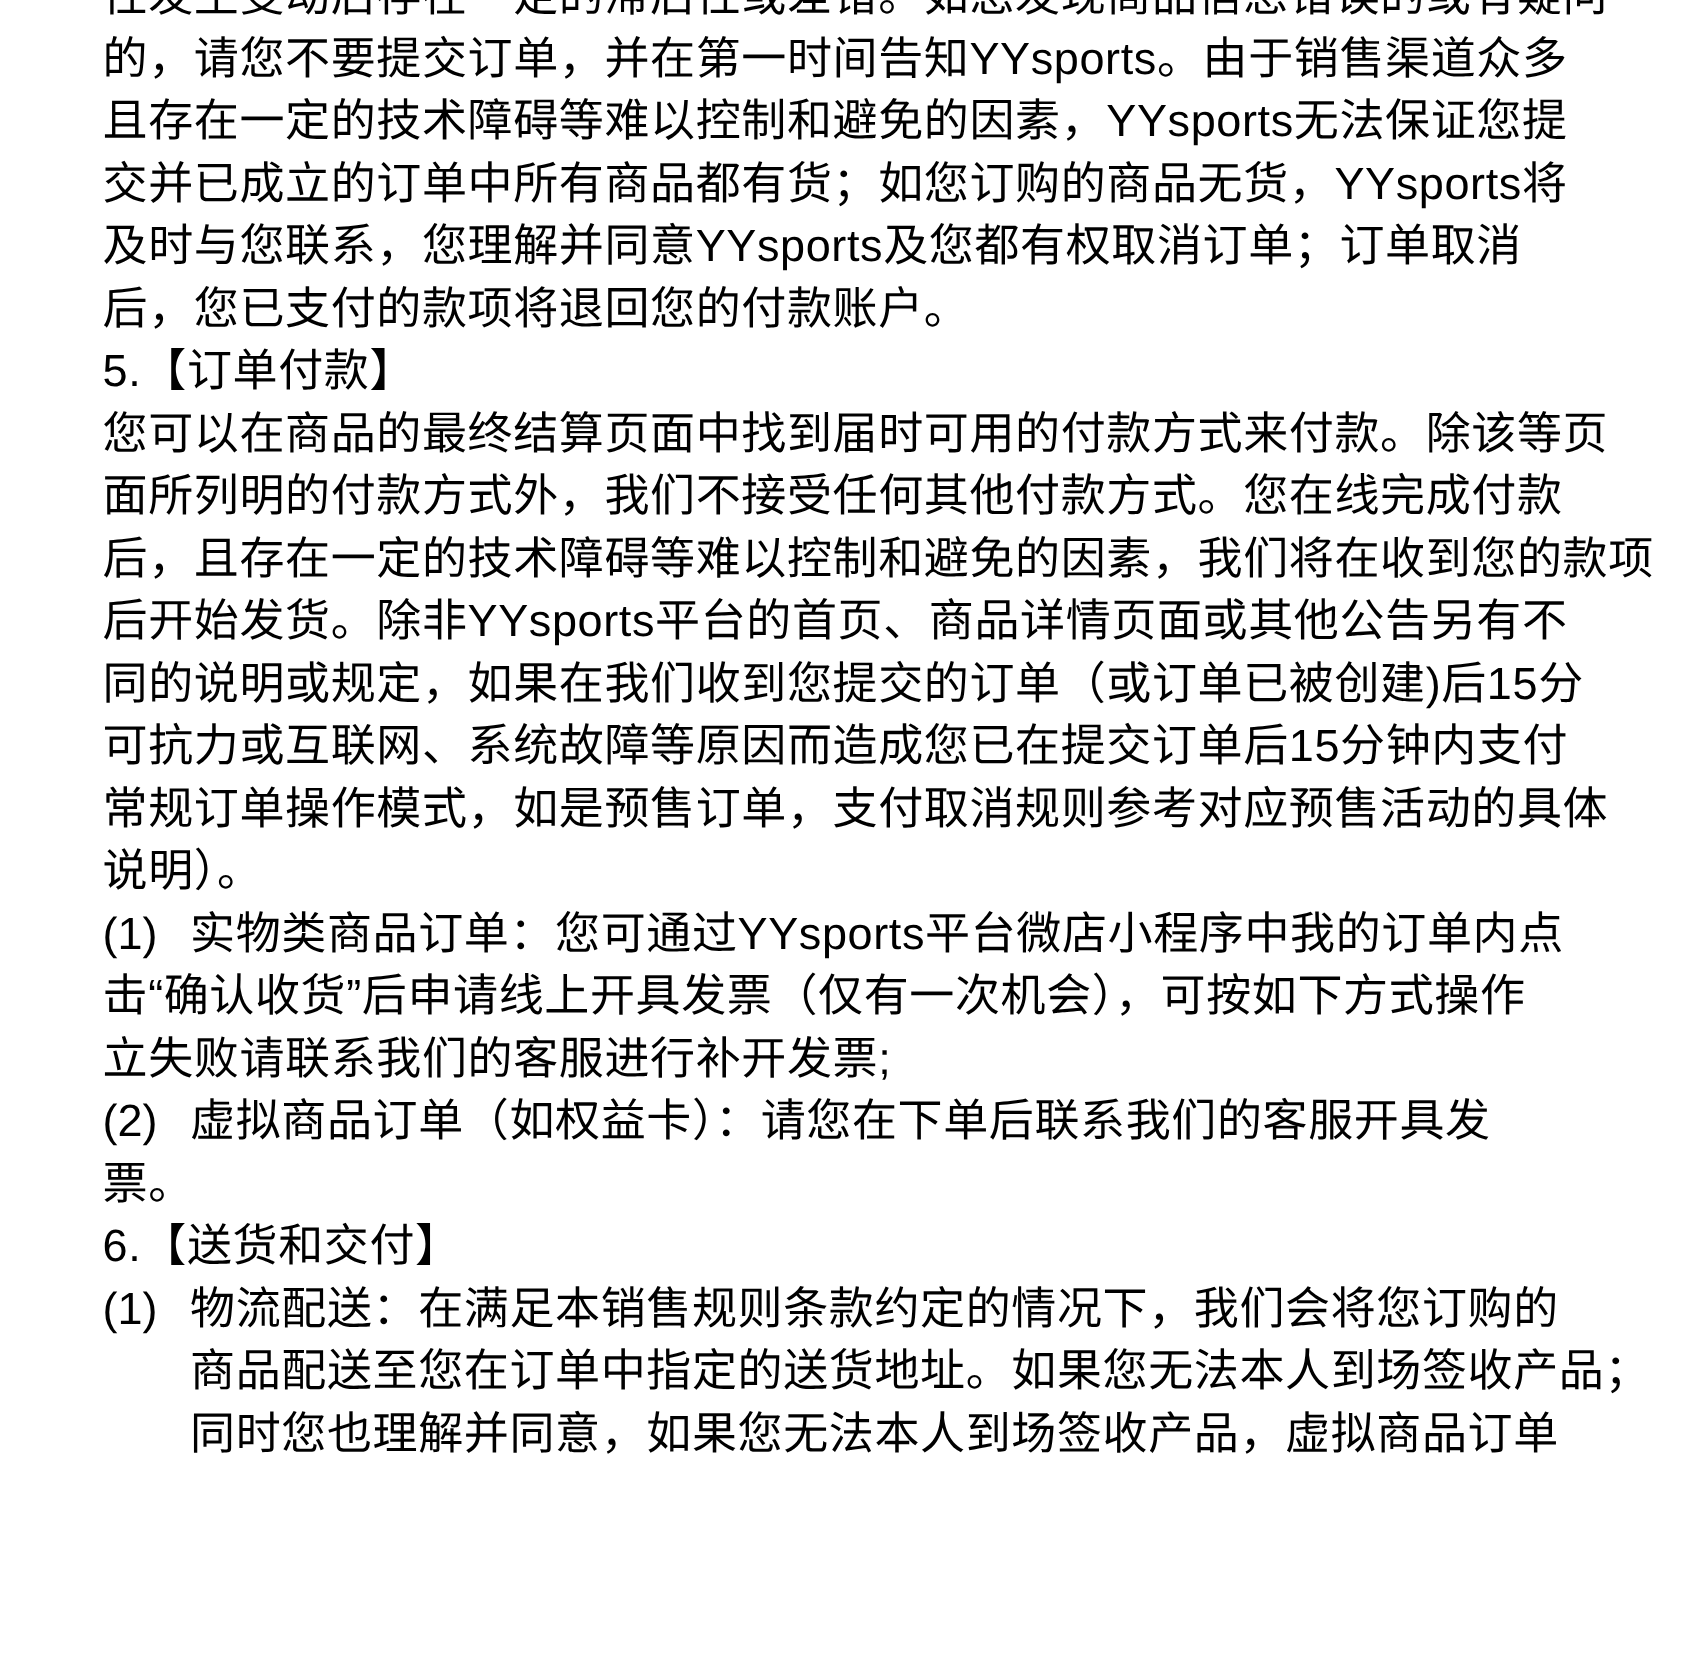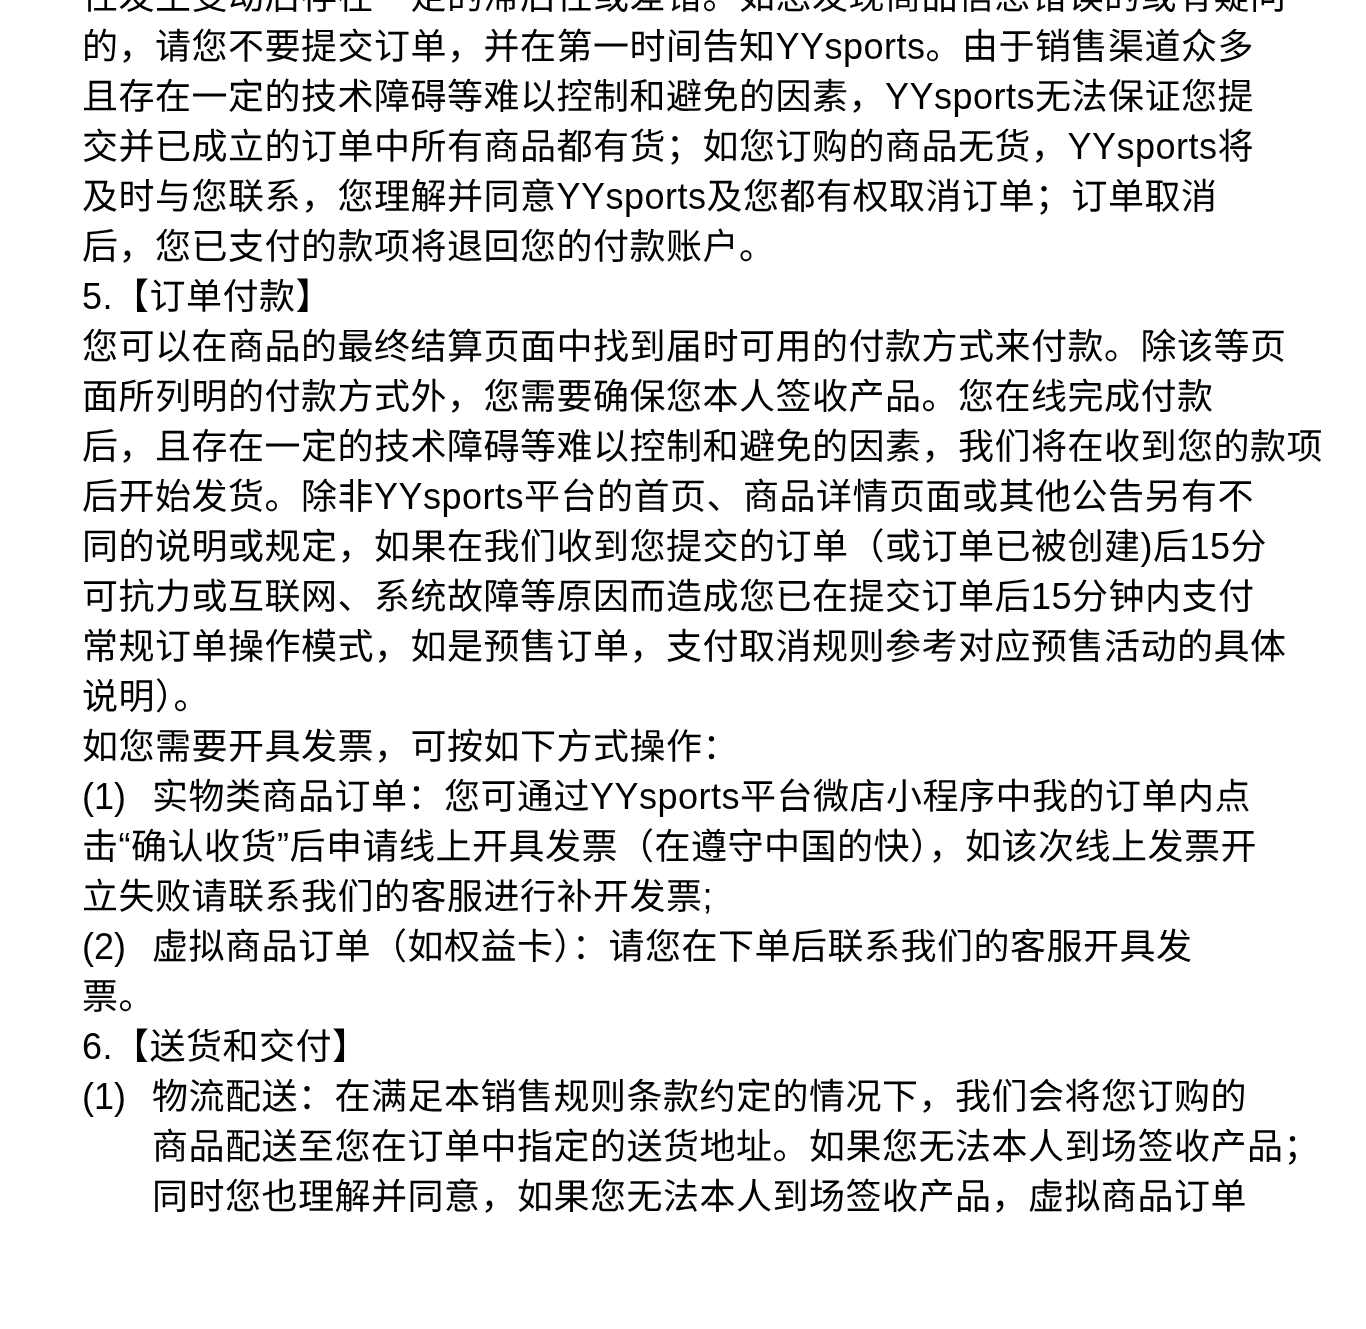--- a/index.html
+++ b/index.html
@@ -46,30 +46,29 @@
 <main class="doc">
   <div class="text-block" id="lines">
       <div class="line clipped"><span>性发生变动后存在一定的滞后性或差错。如您发现商品信息错误的或有疑问</span></div>
       <div class="line"><span>的，请您不要提交订单，并在第一时间告知YYsports。由于销售渠道众多</span></div>
       <div class="line"><span>且存在一定的技术障碍等难以控制和避免的因素，YYsports无法保证您提</span></div>
       <div class="line"><span>交并已成立的订单中所有商品都有货；如您订购的商品无货，YYsports将</span></div>
       <div class="line"><span>及时与您联系，您理解并同意YYsports及您都有权取消订单；订单取消</span></div>
       <div class="line"><span>后，您已支付的款项将退回您的付款账户。</span></div>
       <div class="line heading"><span>5.【订单付款】</span></div>
       <div class="line"><span>您可以在商品的最终结算页面中找到届时可用的付款方式来付款。除该等页</span></div>
-      <div class="line"><span>面所列明的付款方式外，您需要确保您本人签收产品。您在线完成付款</span></div>
+      <div class="line"><span>面所列明的付款方式外，我们不接受任何其他付款方式。您在线完成付款</span></div>
       <div class="line"><span>后，且存在一定的技术障碍等难以控制和避免的因素，我们将在收到您的款项</span></div>
       <div class="line"><span>后开始发货。除非YYsports平台的首页、商品详情页面或其他公告另有不</span></div>
       <div class="line"><span>同的说明或规定，如果在我们收到您提交的订单（或订单已被创建)后15分</span></div>
       <div class="line"><span>可抗力或互联网、系统故障等原因而造成您已在提交订单后15分钟内支付</span></div>
       <div class="line"><span>常规订单操作模式，如是预售订单，支付取消规则参考对应预售活动的具体</span></div>
       <div class="line"><span>说明）。</span></div>
-      <div class="line"><span>如您需要开具发票，可按如下方式操作：</span></div>
       <div class="line"><span class="marker">(1)</span><span>实物类商品订单：您可通过YYsports平台微店小程序中我的订单内点</span></div>
-      <div class="line"><span>击“确认收货”后申请线上开具发票（在遵守中国的快），如该次线上发票开</span></div>
+      <div class="line"><span>击“确认收货”后申请线上开具发票（仅有一次机会），可按如下方式操作</span></div>
       <div class="line"><span>立失败请联系我们的客服进行补开发票;</span></div>
       <div class="line"><span class="marker">(2)</span><span>虚拟商品订单（如权益卡）：请您在下单后联系我们的客服开具发</span></div>
       <div class="line"><span>票。</span></div>
       <div class="line heading"><span>6.【送货和交付】</span></div>
       <div class="line"><span class="marker">(1)</span><span>物流配送：在满足本销售规则条款约定的情况下，我们会将您订购的</span></div>
       <div class="line indent"><span>商品配送至您在订单中指定的送货地址。如果您无法本人到场签收产品；</span></div>
       <div class="line indent"><span>同时您也理解并同意，如果您无法本人到场签收产品，虚拟商品订单</span></div>
     </div>
 </main>
 

